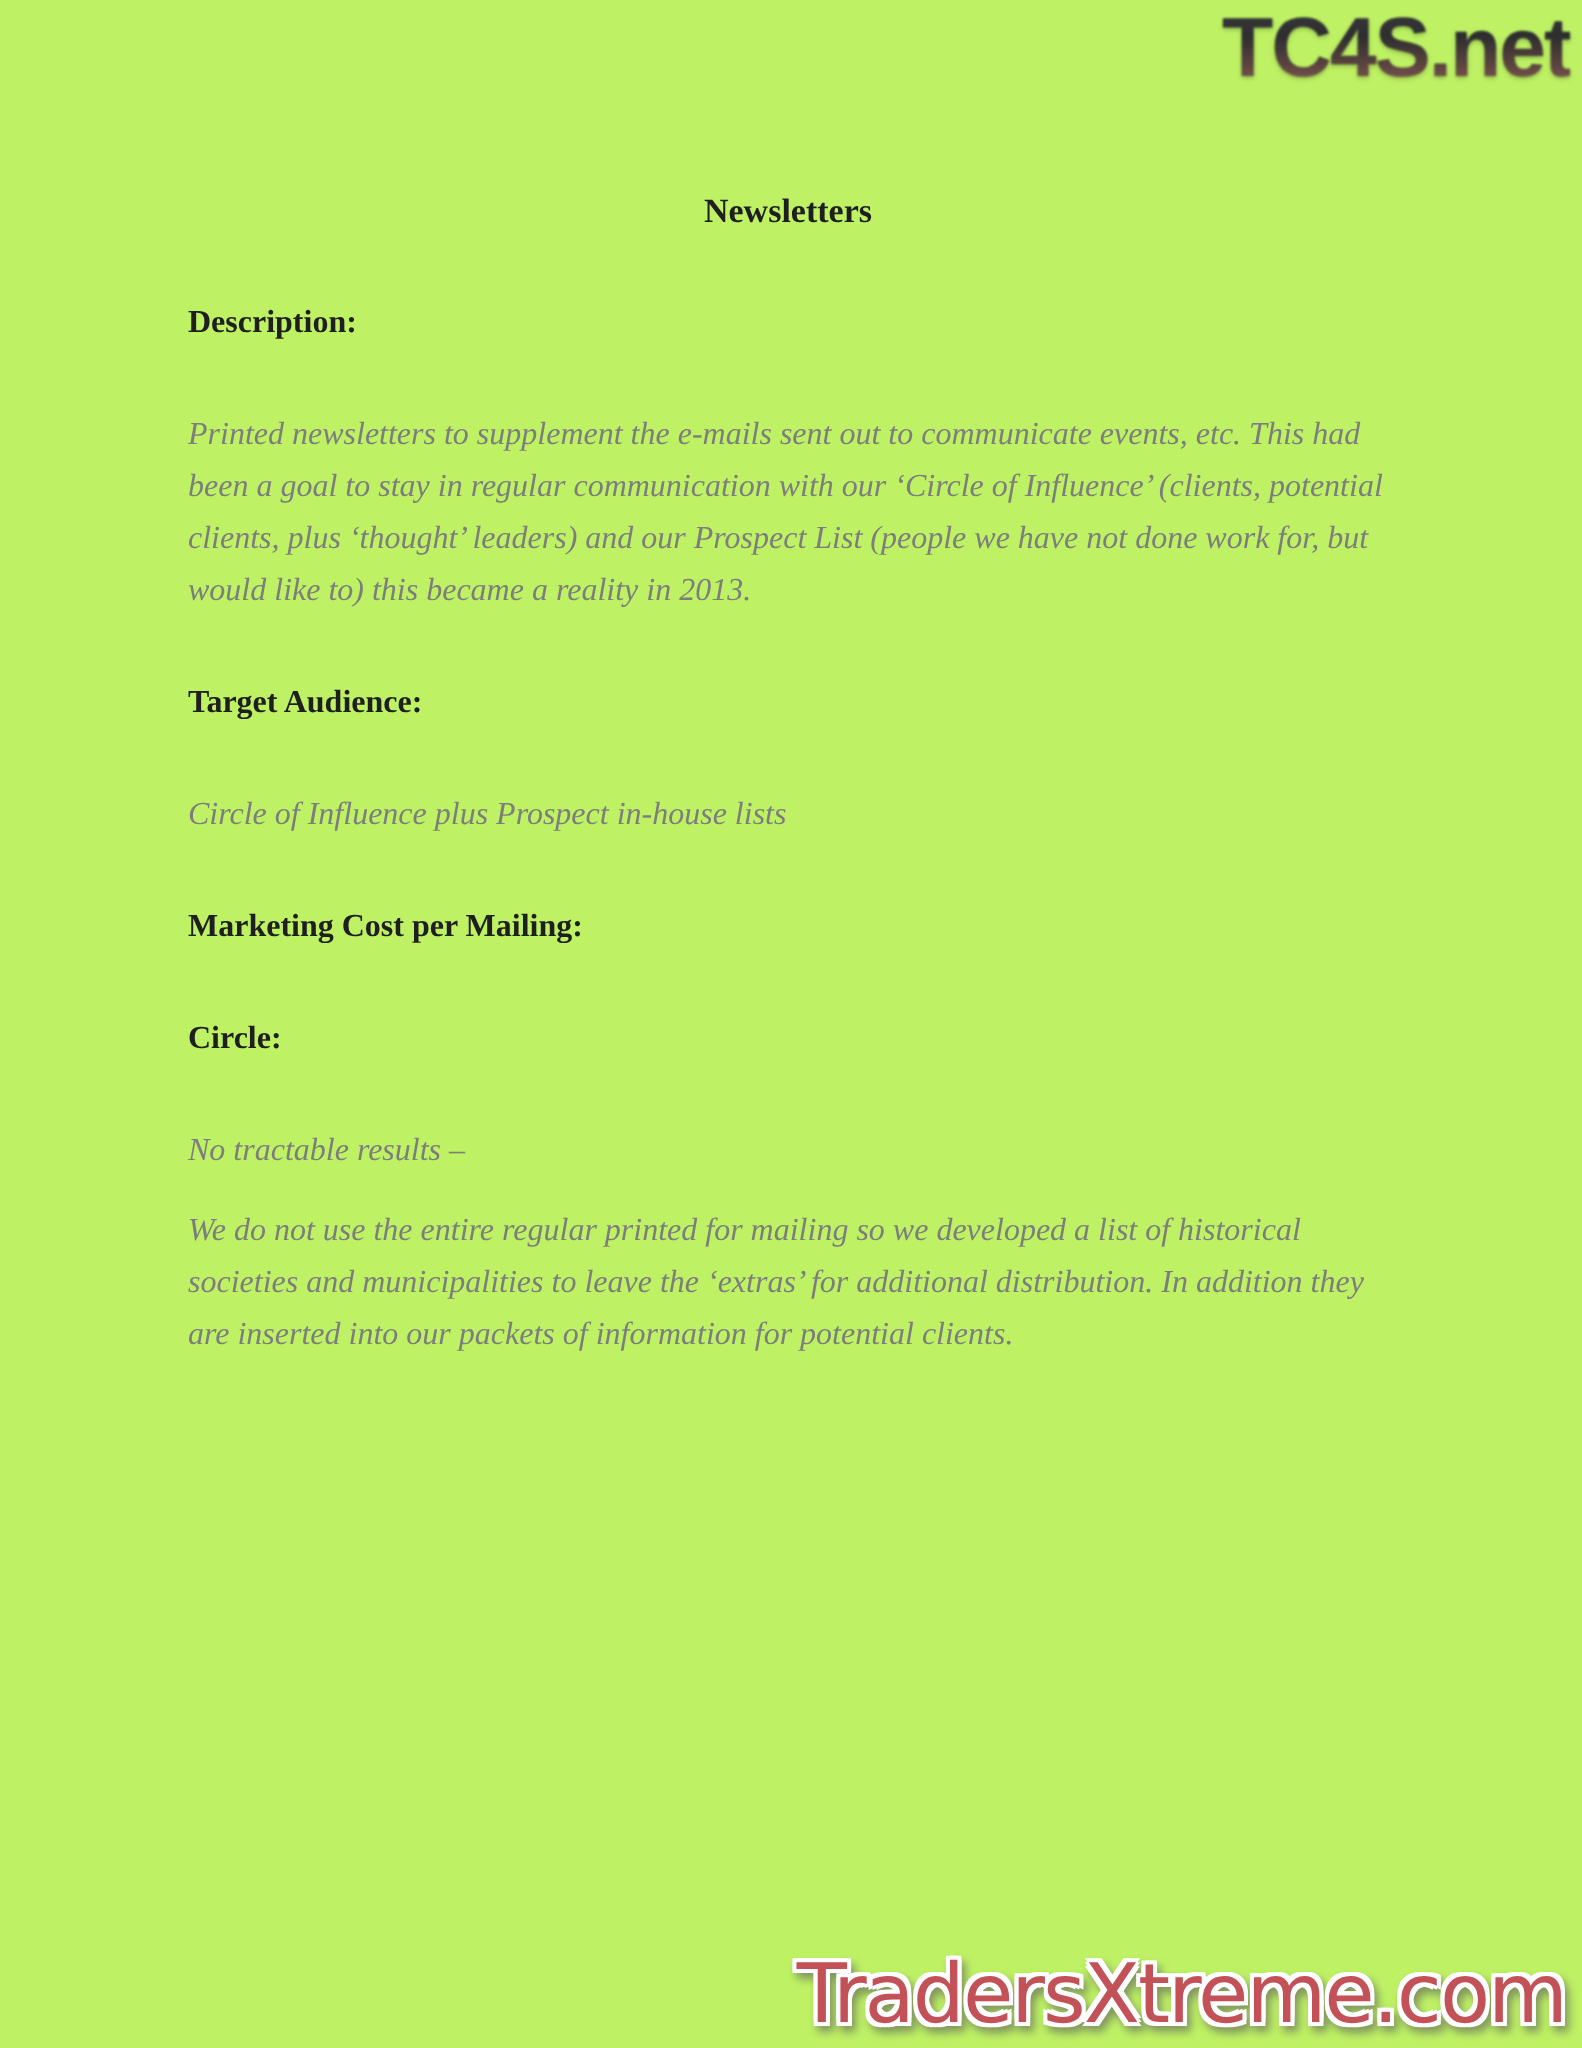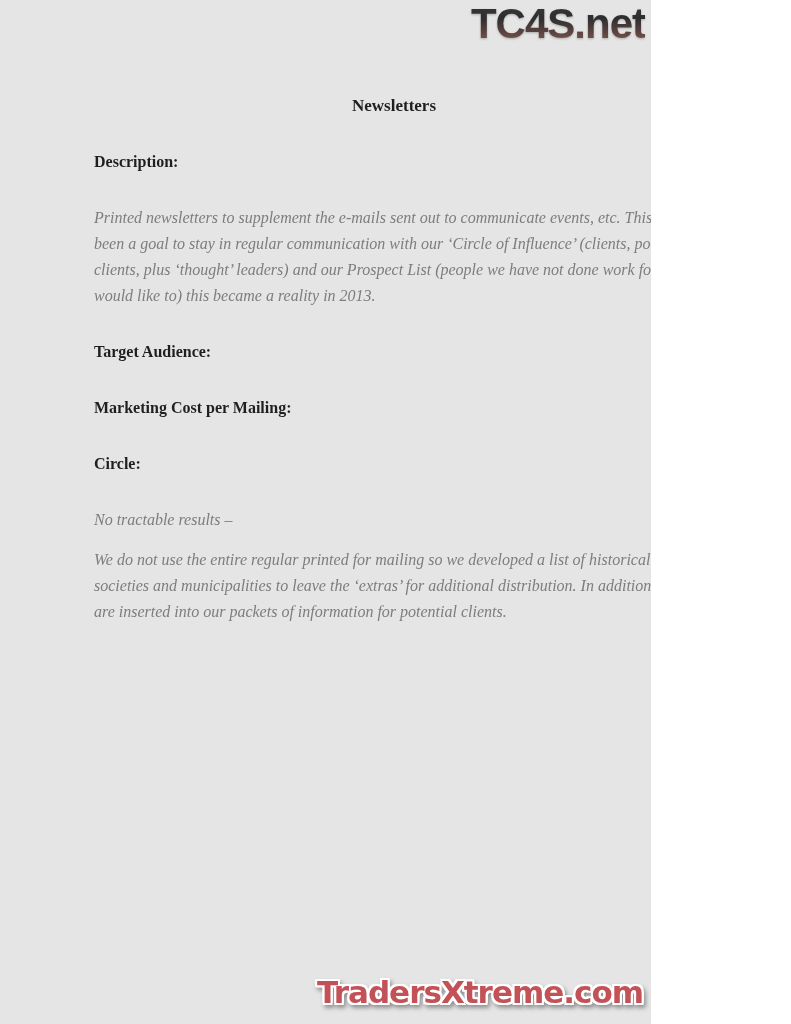--- a/index.html
+++ b/index.html
@@ -1,21 +1,21 @@
 <!DOCTYPE html>
 <html><head>
 <meta charset="utf-8">
 <style>
   * { margin: 0; padding: 0; box-sizing: border-box; }
   html, body { background: #ffffff; }
   .page {
     position: relative;
-    width: 651px;
+    width: 791px;
     height: 1024px;
-    background: #e5e5e5;
+    background: #bef264;
     overflow: hidden;
     font-family: cursive;
   }
 
   
   .tc4s-logo {
     position: absolute;
     top: 0px;
     right: 6px;
     font-family: "Liberation Sans", sans-serif;
@@ -80,22 +80,22 @@
       2px 2px 0 #ffffff, -2px 2px 0 #ffffff, 2px -2px 0 #ffffff, -2px -2px 0 #ffffff;
     filter: drop-shadow(3px 4px 3px rgba(60,60,60,0.55));
   }
 
   
   .traders-watermark {
     position: absolute;
     right: 8px;
     top: 977px;
     font-family: "DejaVu Sans", sans-serif;
-    font-weight: bold;
-    font-size: 31px;
+    font-weight: normal;
+    font-size: 41px;
     letter-spacing: -1px;
     line-height: 1;
     color: #c25257;
     text-shadow:
       2px 0 0 #ffffff, -2px 0 0 #ffffff, 0 2px 0 #ffffff, 0 -2px 0 #ffffff,
       2px 2px 0 #ffffff, -2px 2px 0 #ffffff, 2px -2px 0 #ffffff, -2px -2px 0 #ffffff;
     filter: drop-shadow(2px 3px 2px rgba(90,90,90,0.6));
   }
 </style>
 </head>
@@ -105,20 +105,21 @@
 
   <div class="tc4s-logo">TC4S.net</div>
 
   <div class="doc">
     <div class="doc-title">Newsletters</div>
 
     <div class="section-heading">Description:</div>
     <div class="section-body">Printed newsletters to supplement the e-mails sent out to communicate events, etc.  This had been a goal to stay in regular communication with our ‘Circle of Influence’ (clients, potential clients, plus ‘thought’ leaders) and our Prospect List (people we have not done work for, but would like to) this became a reality in 2013.</div>
 
     <div class="section-heading">Target Audience:</div>
+    <div class="section-body">Circle of Influence plus Prospect in-house lists</div>
 
     <div class="section-heading">Marketing Cost per Mailing:</div>
 
     <div class="section-heading">Circle:</div>
     <div class="section-body">No tractable results – </div>
 
     <div class="section-body">We do not use the entire regular printed for mailing so we developed a list of historical societies and municipalities to leave the ‘extras’ for additional distribution.  In addition they are inserted into our packets of information for potential clients.</div>
   </div>
 
 

